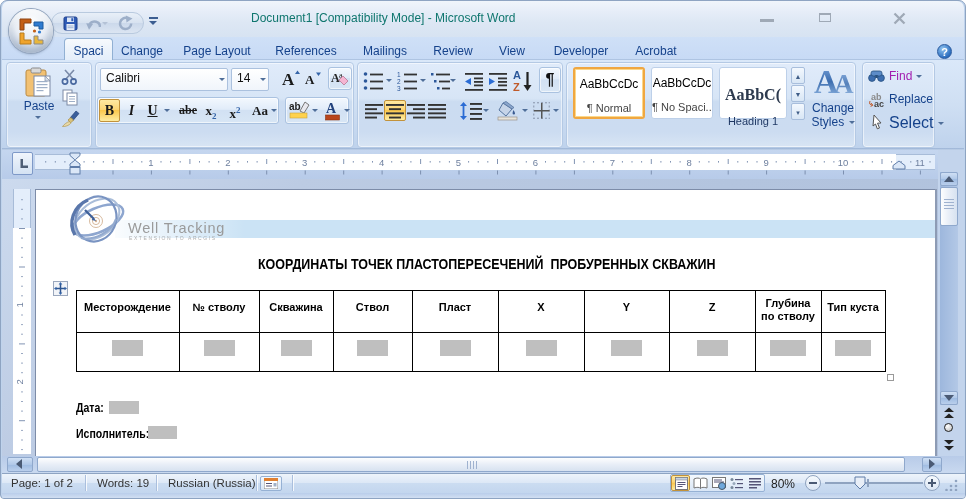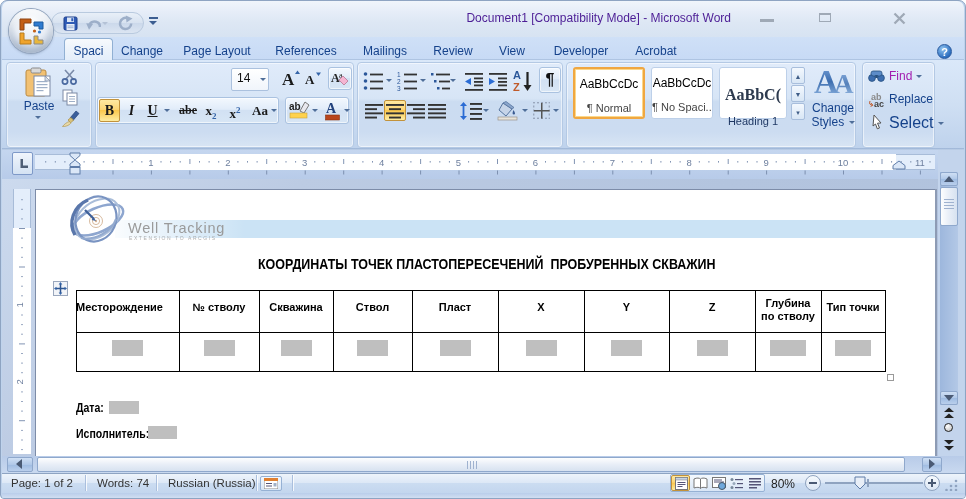--- a/index.html
+++ b/index.html
@@ -45,21 +45,21 @@
 <path d="M15 11 C15 5.5,8 3.5,4.5 8" stroke="#9dafc9" stroke-width="2.5" fill="none"></path>
 <path d="M1.2 7.2 L8.2 7.8 L4 13.8 Z" fill="#9dafc9"></path>
     </svg>
 <div class="abs" style="left:101px;top:21px;width:0;height:0;border:3px solid transparent;border-top-color:#b4c2d6;border-bottom:none"></div>
 <svg class="abs" style="left:116px;top:14px" width="17" height="16">
 <path d="M10.5 3.2 A5.6 5.6 0 1 0 14.2 8.5" stroke="#9dafc9" stroke-width="2.5" fill="none"></path>
 <path d="M8.8 0.5 L9.5 7.5 L15.5 3.6 Z" fill="#9dafc9"></path>
     </svg>
 <div class="abs" style="left:148px;top:16px;width:9px;height:2px;background:#3c5e91"></div>
 <div class="abs" style="left:148px;top:20px;width:0;height:0;border:4.5px solid transparent;border-top-color:#3c5e91;border-bottom:none"></div>
-<div class="abs" style="left:250px;top:10px;width:480px;text-align:right;font-size:12px;color:#4c1d95">Document1 [Compatibility Mode] - Microsoft Word</div>
+<div class="abs" style="left:250px;top:10px;width:480px;text-align:left;font-size:12px;color:#0f766e">Document1 [Compatibility Mode] - Microsoft Word</div>
 <div class="abs" style="left:759px;top:18px;width:14px;height:2.5px;background:#9fa9b6"></div>
 <div class="abs" style="left:818px;top:12px;width:12px;height:9px;border:1.8px solid #9fa9b6;border-top-width:2.6px"></div>
 <svg class="abs" style="left:891px;top:11px" width="15" height="13">
 <path d="M2.5 1.5 L12.5 11.5 M12.5 1.5 L2.5 11.5" stroke="#9fa9b6" stroke-width="2.3"></path>
     </svg>
 <div class="abs" style="left:1px;top:36px;right:1px;height:23px;background:linear-gradient(180deg,#cfe0f7,#c7daf5)"></div>
 <div class="abs" style="left:1px;top:58px;right:1px;height:1px;background:#aec4e2"></div>
 <div class="abs" style="left:63px;top:37px;width:49px;height:22px;border:1px solid #91b0d3;border-bottom:none;border-radius:4px 4px 0 0;
  background:linear-gradient(180deg,#f7fafd,#eef4fb 40%,#e4eefa)"></div>
 <div class="tabtxt" style="left:63px;width:49px;color:#15428b">Spaci</div>
@@ -106,20 +106,21 @@
       <rect x="7" y="12" width="6" height="1" fill="#9fb0c8"></rect>
     </svg>
 <svg class="abs" style="left:60px;top:107px" width="19" height="19">
 <path d="M9 10 L15 3 L18 5.5 L12 12.5 Z" fill="#3b5f9b" stroke="#27447a" stroke-width=".7"></path>
 <path d="M7 12 L9.8 9.6 L12.6 12 L9.8 14.8 Z" fill="#d8c27a" stroke="#a88a3c" stroke-width=".7"></path>
 <path d="M8.5 13.5 C6 14,3 16.5,1.5 18.5 C4.5 18.8,8 17.5,9.8 15.2 Z" fill="#e9d9a8" stroke="#b09a55" stroke-width=".7"></path>
     </svg>
 <div class="grp" style="left:94px;width:259px"></div>
 <div class="glabel" style="left:94px;width:259px">Font</div>
 <div class="launcher" style="left:336px">↘</div>
+<div class="combo" style="left:99px;top:67px;width:128px">Calibri<div class="cdrop" style="top:9px"></div></div>
 <div class="combo" style="left:230px;top:67px;width:38px">14<div class="cdrop" style="top:9px"></div></div>
 <div class="abs" style="left:273px;top:64px;width:50px;height:26px"></div>
 <svg class="abs" style="left:277px;top:66px" width="46" height="24">
 <text x="4" y="18" font-size="17" font-weight="bold" fill="#1a1a1a" font-family="Liberation Serif,serif">A</text>
 <path d="M17 7 L19.5 3.5 L22 7 Z" fill="#3464a8"></path>
 <text x="27" y="17" font-size="13" font-weight="bold" fill="#1a1a1a" font-family="Liberation Serif,serif">A</text>
 <path d="M38 5.5 L40.5 9 L43 5.5 Z" fill="#3464a8"></path>
     </svg>
 <div class="btnpanel" style="left:327px;top:66px;width:24px;height:23px"></div>
 <svg class="abs" style="left:330px;top:68px" width="19" height="19">
@@ -538,39 +539,39 @@
 <div class="abs" style="left:178px;top:289px;width:1px;height:82px;background:#000"></div>
 <div class="abs" style="left:258px;top:289px;width:1px;height:82px;background:#000"></div>
 <div class="abs" style="left:332px;top:289px;width:1px;height:82px;background:#000"></div>
 <div class="abs" style="left:411px;top:289px;width:1px;height:82px;background:#000"></div>
 <div class="abs" style="left:497px;top:289px;width:1px;height:82px;background:#000"></div>
 <div class="abs" style="left:583px;top:289px;width:1px;height:82px;background:#000"></div>
 <div class="abs" style="left:668px;top:289px;width:1px;height:82px;background:#000"></div>
 <div class="abs" style="left:754px;top:289px;width:1px;height:82px;background:#000"></div>
 <div class="abs" style="left:820px;top:289px;width:1px;height:82px;background:#000"></div>
 <div class="abs" style="left:75px;top:331px;width:810px;height:1px;background:#000"></div>
-<div class="abs" style="left:75px;top:300px;width:103px;text-align:left;font-size:11px;font-weight:bold;color:#000;line-height:13px">Месторождение</div>
+<div class="abs" style="left:75px;top:300px;width:103px;text-align:center;font-size:11px;font-weight:bold;color:#000;line-height:13px">Месторождение</div>
 <div class="abs gray" style="left:111px;top:339px;width:31px;height:16px"></div>
 <div class="abs" style="left:178px;top:300px;width:80px;text-align:center;font-size:11px;font-weight:bold;color:#000;line-height:13px">№ стволу</div>
 <div class="abs gray" style="left:203px;top:339px;width:31px;height:16px"></div>
 <div class="abs" style="left:258px;top:300px;width:74px;text-align:center;font-size:11px;font-weight:bold;color:#000;line-height:13px">Скважина</div>
 <div class="abs gray" style="left:280px;top:339px;width:31px;height:16px"></div>
 <div class="abs" style="left:332px;top:300px;width:79px;text-align:center;font-size:11px;font-weight:bold;color:#000;line-height:13px">Ствол</div>
 <div class="abs gray" style="left:356px;top:339px;width:31px;height:16px"></div>
 <div class="abs" style="left:411px;top:300px;width:86px;text-align:center;font-size:11px;font-weight:bold;color:#000;line-height:13px">Пласт</div>
 <div class="abs gray" style="left:439px;top:339px;width:31px;height:16px"></div>
 <div class="abs" style="left:497px;top:300px;width:86px;text-align:center;font-size:11px;font-weight:bold;color:#000;line-height:13px">X</div>
 <div class="abs gray" style="left:525px;top:339px;width:31px;height:16px"></div>
 <div class="abs" style="left:583px;top:300px;width:85px;text-align:center;font-size:11px;font-weight:bold;color:#000;line-height:13px">Y</div>
 <div class="abs gray" style="left:610px;top:339px;width:31px;height:16px"></div>
 <div class="abs" style="left:668px;top:300px;width:86px;text-align:center;font-size:11px;font-weight:bold;color:#000;line-height:13px">Z</div>
 <div class="abs gray" style="left:696px;top:339px;width:31px;height:16px"></div>
 <div class="abs" style="left:754px;top:296px;width:66px;text-align:center;font-size:11px;font-weight:bold;color:#000;line-height:13px">Глубина<br>по стволу</div>
 <div class="abs gray" style="left:769px;top:339px;width:36px;height:16px"></div>
-<div class="abs" style="left:820px;top:300px;width:64px;text-align:center;font-size:11px;font-weight:bold;color:#000;line-height:13px">Тип точки</div>
+<div class="abs" style="left:820px;top:300px;width:64px;text-align:center;font-size:11px;font-weight:bold;color:#000;line-height:13px">Тип куста</div>
 <div class="abs gray" style="left:834px;top:339px;width:36px;height:16px"></div>
 <div class="abs" style="left:886px;top:373px;width:7px;height:7px;border:1px solid #9a9a9a;background:#fff"></div>
 <div class="abs" style="left:75px;top:399px;font-size:13.5px;font-weight:bold;transform:scaleX(.78);transform-origin:0 0;white-space:nowrap">Дата:</div>
 <div class="abs gray" style="left:108px;top:400px;width:30px;height:13px"></div>
 <div class="abs" style="left:75px;top:425px;font-size:13.5px;font-weight:bold;transform:scaleX(.78);transform-origin:0 0;white-space:nowrap">Исполнитель:</div>
 <div class="abs gray" style="left:147px;top:425px;width:29px;height:13px"></div>
 <div class="abs" style="left:937px;top:149px;width:26px;height:306px;background:#c3d4ec"></div>
 <div class="abs" style="left:939px;top:171px;width:18px;height:233px;background:linear-gradient(90deg,#9db7dd,#b3c8e6)"></div>
 <div class="abs" style="left:939px;top:171px;width:18px;height:14px;border:1px solid #8fa8cc;border-radius:2px;background:linear-gradient(180deg,#cfdff4,#b0c8e8 50%,#9fbce2 52%,#bacfec)"></div>
     <svg class="abs" style="left:941px;top:171px" width="14" height="14">
@@ -605,21 +606,21 @@
       <path d="M4 2 L10 7 L4 12 Z" fill="#4a5a74"></path>
     </svg>
 <div class="abs" style="left:1px;top:472px;width:964px;height:20px;
  background:linear-gradient(180deg,#eef4fb 0%,#dde8f6 45%,#cbdcf1 50%,#c3d6ee 100%);border-top:1px solid #8ea4c2"></div>
 <div class="abs" style="left:1px;top:492px;width:964px;height:6px;background:linear-gradient(180deg,#b9cdea,#d6e2f3)"></div>
 <div class="abs" style="left:84px;top:474px;width:1px;height:16px;background:#aabfdd;box-shadow:1px 0 0 rgba(255,255,255,.8)"></div>
 <div class="abs" style="left:155px;top:474px;width:1px;height:16px;background:#aabfdd;box-shadow:1px 0 0 rgba(255,255,255,.8)"></div>
 <div class="abs" style="left:255px;top:474px;width:1px;height:16px;background:#aabfdd;box-shadow:1px 0 0 rgba(255,255,255,.8)"></div>
 <div class="abs" style="left:291px;top:474px;width:1px;height:16px;background:#aabfdd;box-shadow:1px 0 0 rgba(255,255,255,.8)"></div>
 <div class="abs statxt" style="left:10px;top:476px">Page: 1 of 2</div>
-<div class="abs statxt" style="left:96px;top:476px">Words: 74</div>
+<div class="abs statxt" style="left:96px;top:476px">Words: 19</div>
 <div class="abs statxt" style="left:167px;top:476px">Russian (Russia)</div>
 <div class="abs" style="left:259px;top:475px;width:22px;height:15px;border:1px solid #96b1d4;border-radius:2px;background:linear-gradient(180deg,#f3f8fd,#d9e6f6)"></div>
 <svg class="abs" style="left:263px;top:477px" width="14" height="11">
 <rect x="0" y="0" width="14" height="11" fill="#fff" stroke="#888"></rect>
       <rect x="0" y="0" width="14" height="3" fill="#e08030"></rect>
 <rect x="2" y="5" width="6" height="1" fill="#557"></rect>
       <rect x="2" y="7.5" width="6" height="1" fill="#557"></rect>
       <rect x="9.5" y="5" width="3" height="3.5" fill="#9fb0c8"></rect>
     </svg>
 <div class="abs" style="left:669px;top:473px;width:95px;height:18px;border:1px solid #96b1d4;border-radius:2px;background:linear-gradient(180deg,#f3f8fd,#d9e6f6)"></div>

